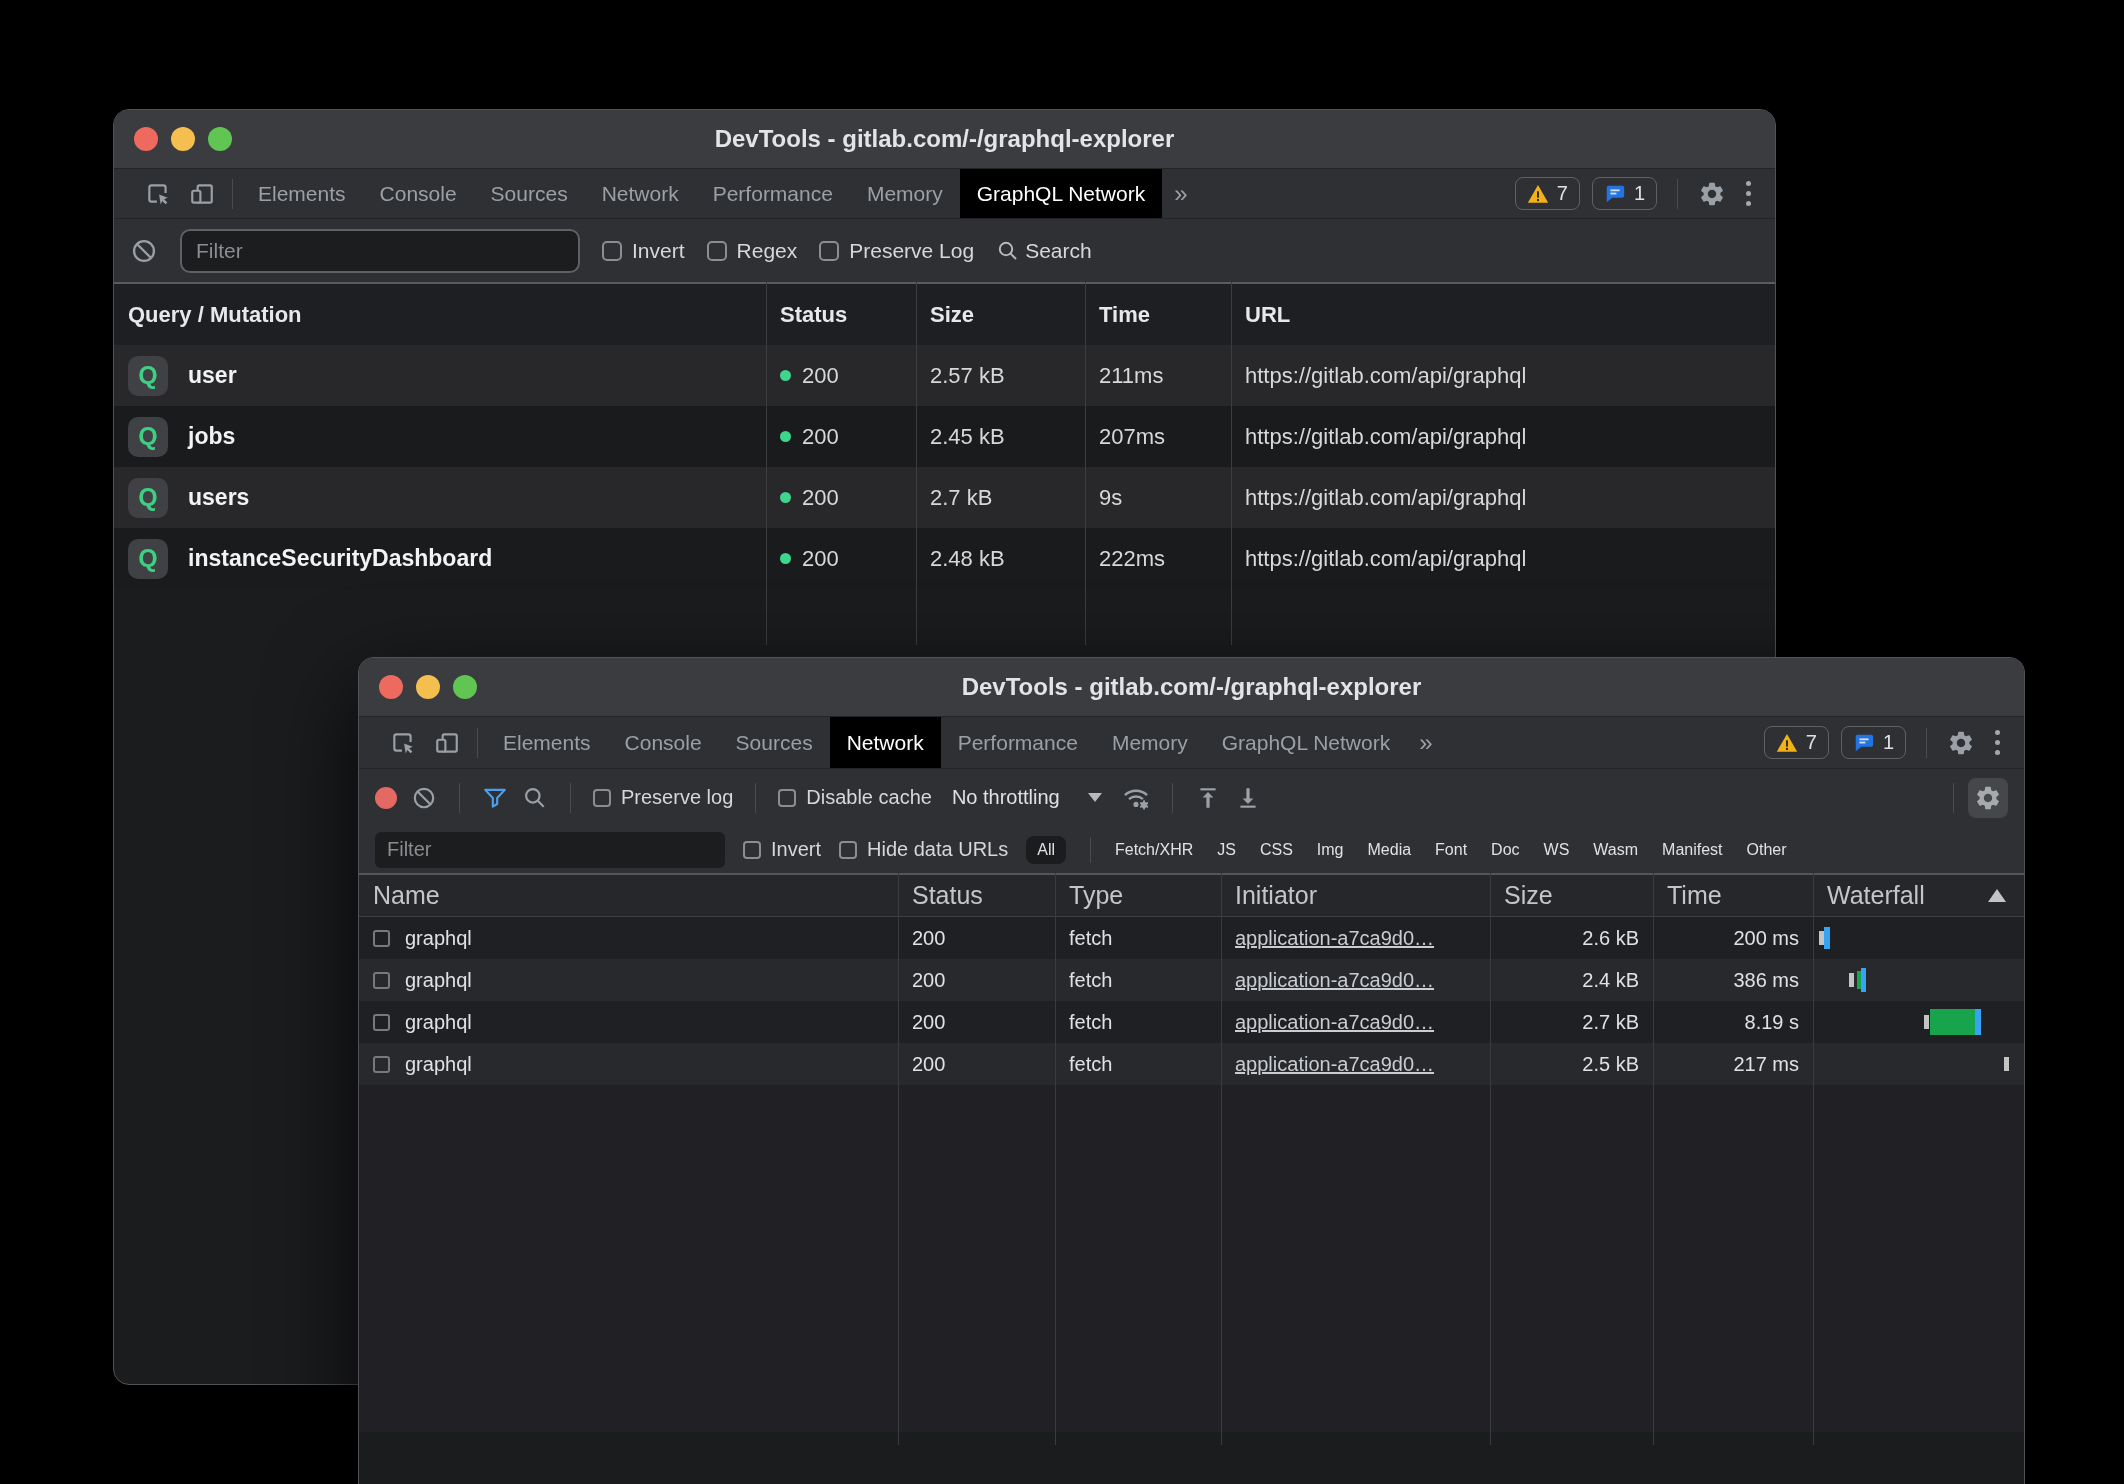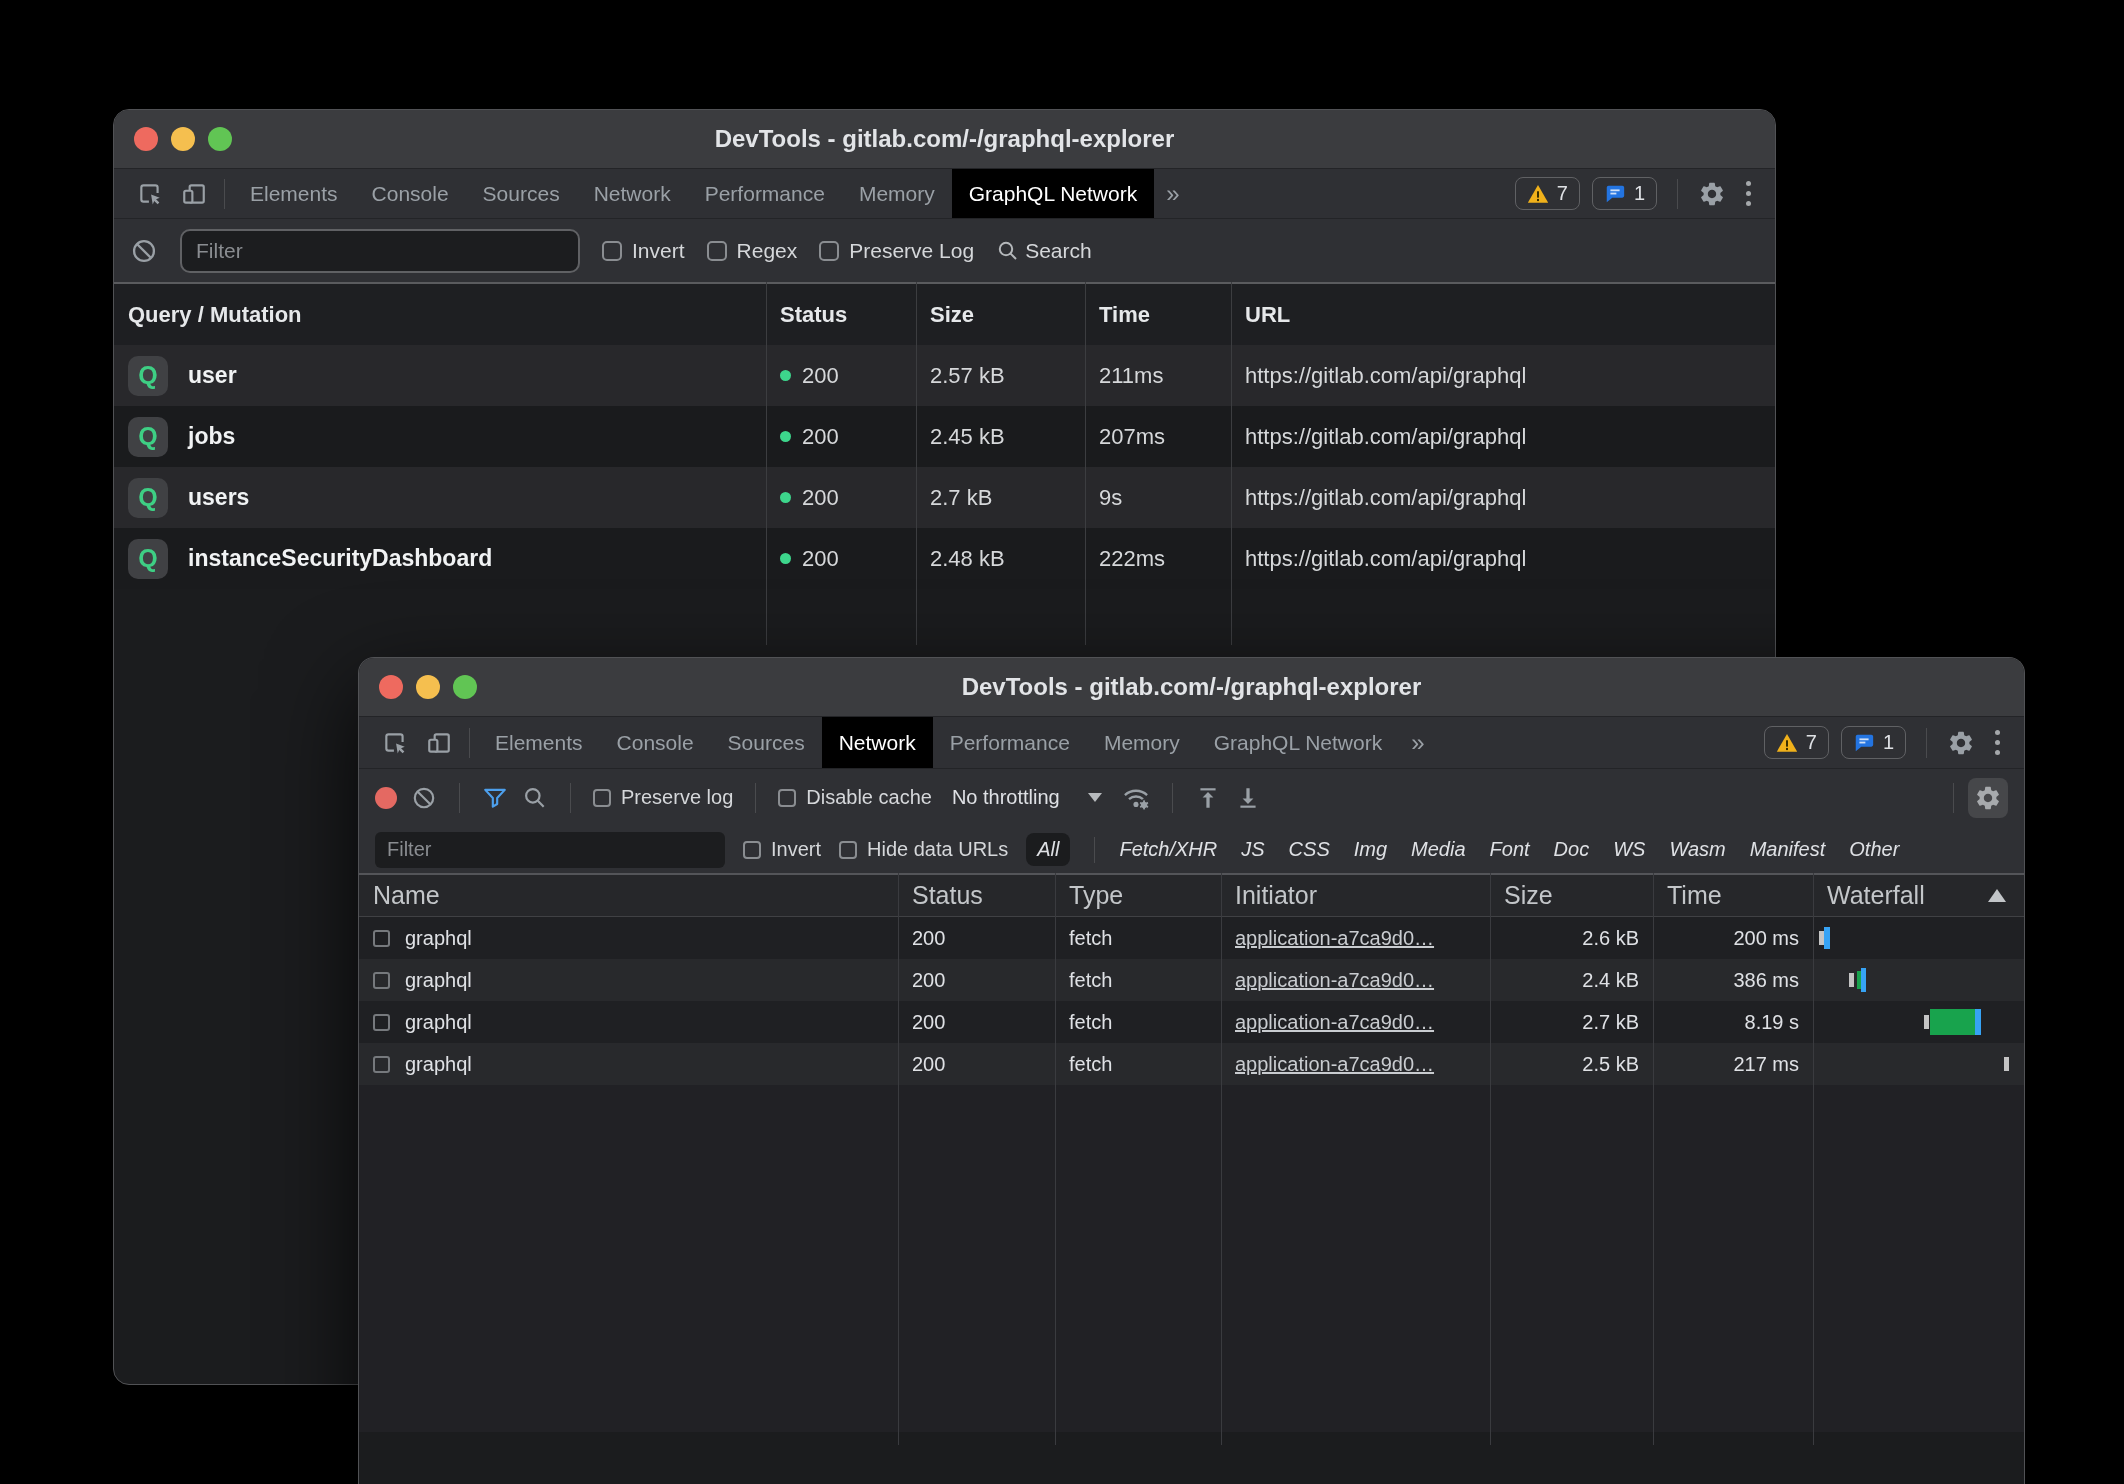--- a/index.html
+++ b/index.html
@@ -19,21 +19,21 @@
   #front-window { left:358px; top:657px;  width:1667px; height:840px;  z-index:2; border-bottom:none; border-radius:16px 16px 0 0; }
 
   
   .titlebar { height:58px; background:#3b3c3f; position:relative; display:flex; align-items:center; justify-content:center; }
   .traffic { position:absolute; left:20px; top:0; height:100%; display:flex; align-items:center; gap:13px; }
   .light { width:24px; height:24px; border-radius:50%; }
   .light.red{ background:#ee6a5f; } .light.yellow{ background:#f5bf4f; } .light.green{ background:#61c554; }
   .win-title { font-size:24px; font-weight:bold; color:#e2e4e7; }
 
   
-  .tabbar { height:50px; background:#2f3034; border-top:1px solid #232427; display:flex; align-items:stretch; padding-left:14px; }
+  .tabbar { height:50px; background:#2f3034; border-top:1px solid #232427; display:flex; align-items:stretch; padding-left:22px; }
   .tool-ic { display:flex; align-items:center; padding:0 9px; }
   .vdiv { width:1px; height:30px; background:#4a4b4e; align-self:center; margin:0 8px; }
   .tab { display:flex; align-items:center; padding:0 17px; font-size:21px; color:#9aa0a6; white-space:nowrap; cursor:default; }
   .tab.selected { background:#000; color:#fff; }
   .chevron { display:flex; align-items:center; padding:0 12px; font-size:24px; color:#9aa0a6; }
   .tab-right { margin-left:auto; display:flex; align-items:center; gap:12px; padding-right:16px; }
   .issue-badge { display:flex; align-items:center; gap:8px; border:1px solid #606164; border-radius:8px; padding:4px 11px; font-size:20px; color:#dfe1e5; }
   .kebab { display:flex; flex-direction:column; gap:5px; padding:0 8px; }
   .kebab i { width:5px; height:5px; border-radius:50%; background:#a5a8ab; }
 
@@ -71,21 +71,21 @@
   .nettools { height:58px; background:#2f3034; border-top:1px solid #232427; display:flex; align-items:center; padding:0 16px; gap:14px; }
   .rec { width:22px; height:22px; border-radius:50%; background:#e46962; flex:none; }
   .throttle { display:flex; align-items:center; gap:28px; font-size:20px; color:#dfe1e5; padding:0 6px; }
   .caret { width:0; height:0; border-left:7px solid transparent; border-right:7px solid transparent; border-top:9px solid #b7babd; }
   .gear-active { width:40px; height:40px; background:#46474a; border-radius:8px; display:flex; align-items:center; justify-content:center; margin-left:6px; }
 
   
   .netfilter { height:47px; background:#2f3034; display:flex; align-items:center; padding:0 16px; gap:18px; }
   .net-input { width:350px; height:36px; background:#1c1d1f; border:none; border-radius:6px; color:#dfe1e5; font-size:20px; padding:0 12px; outline:none; font-family:"Liberation Sans",sans-serif; }
   .net-input::placeholder { color:#8a8d91; }
-  .chips { display:flex; align-items:center; gap:24px; font-size:20px; color:#dfe1e5;font-style:italic; }
+  .chips { display:flex; align-items:center; gap:24px; font-size:16px; color:#dfe1e5; }
   .chip { white-space:nowrap; }
   .chip.selected { background:#1b1c1e; border-radius:8px; padding:5px 11px; }
   .chipdiv { width:1px; height:26px; background:#4a4b4e; }
   .blockedrow { height:43px; background:#2f3034; display:flex; align-items:center; padding:0 16px; gap:28px; }
 
   
   .f-header { height:44px; background:#26272a; border-top:2px solid #545559; border-bottom:1px solid #404144; font-size:25px; color:#c3c6c9; position:relative; }
   .f-row { height:42px; font-size:20px; color:#dfe1e5; }
   .f-row.odd  { background:#1f2023; }
   .f-row.even { background:#28292c; }

